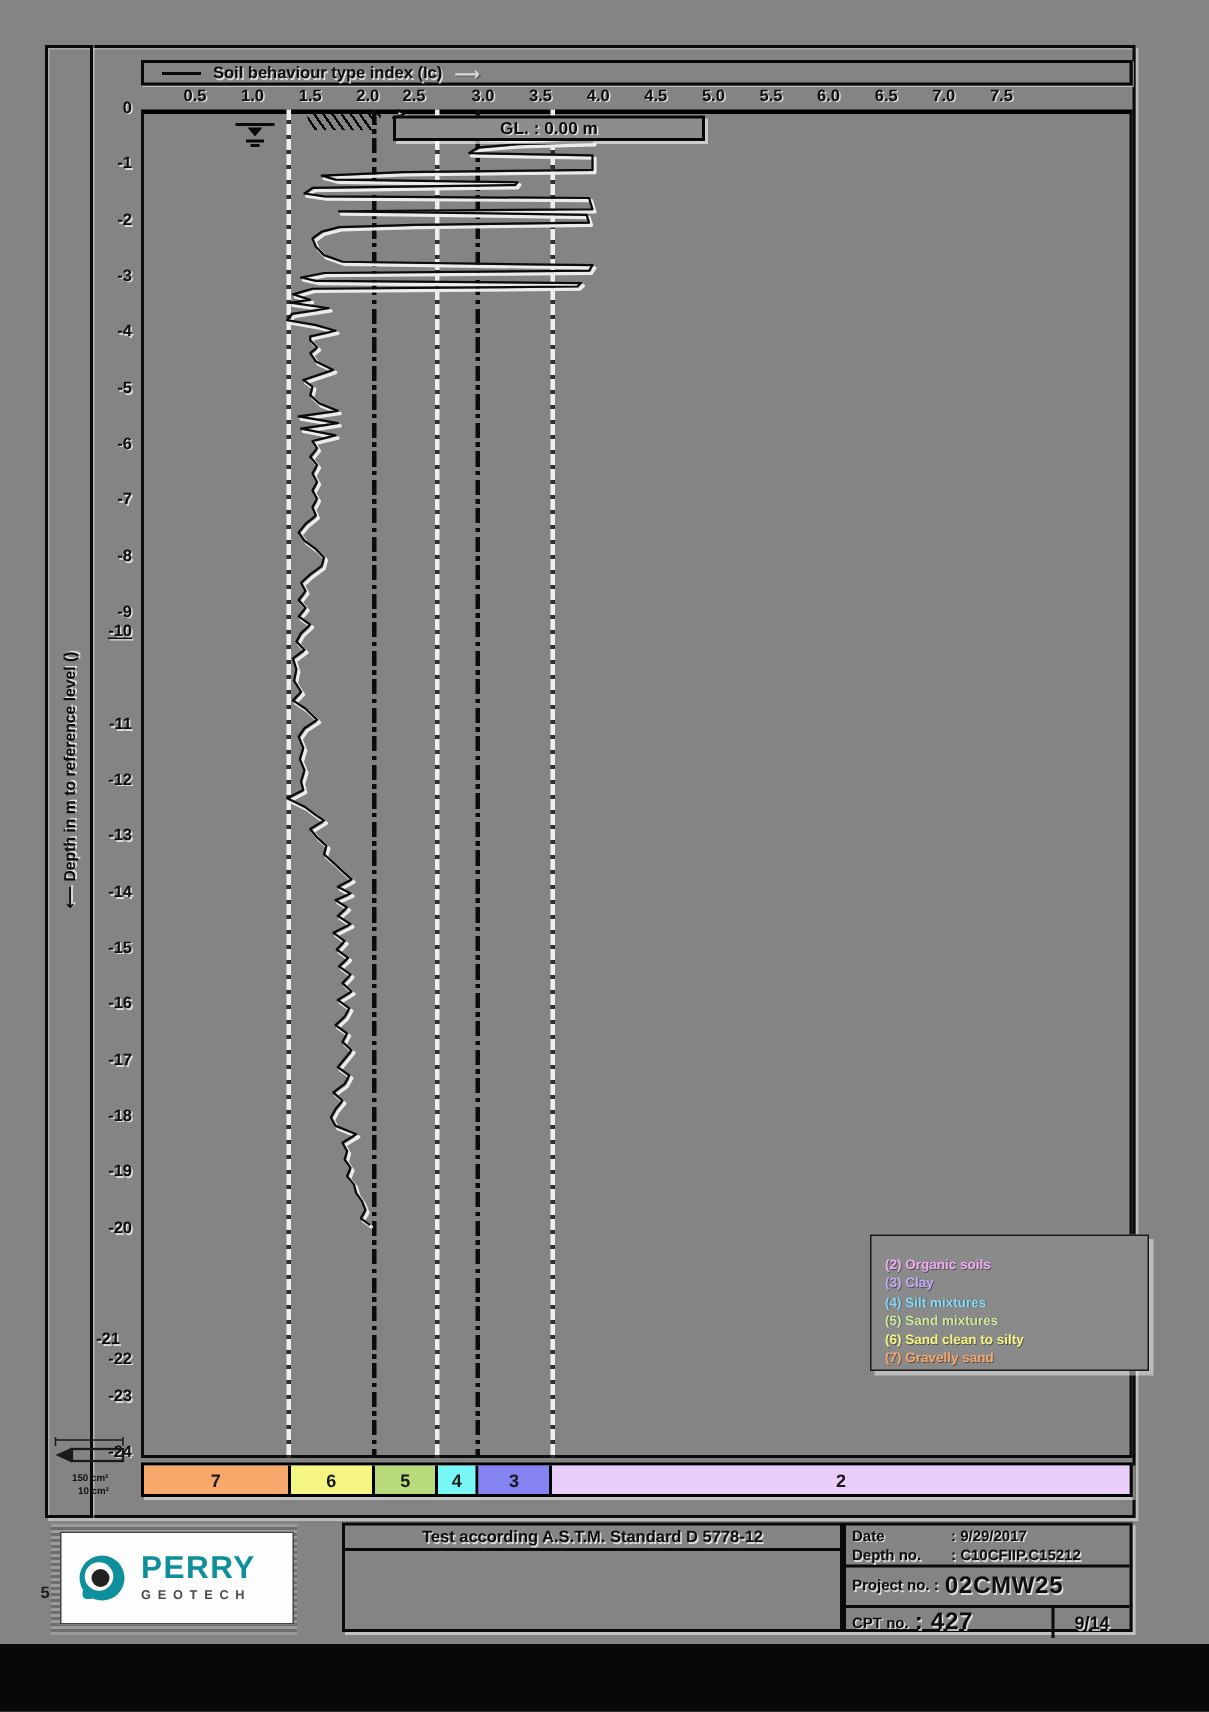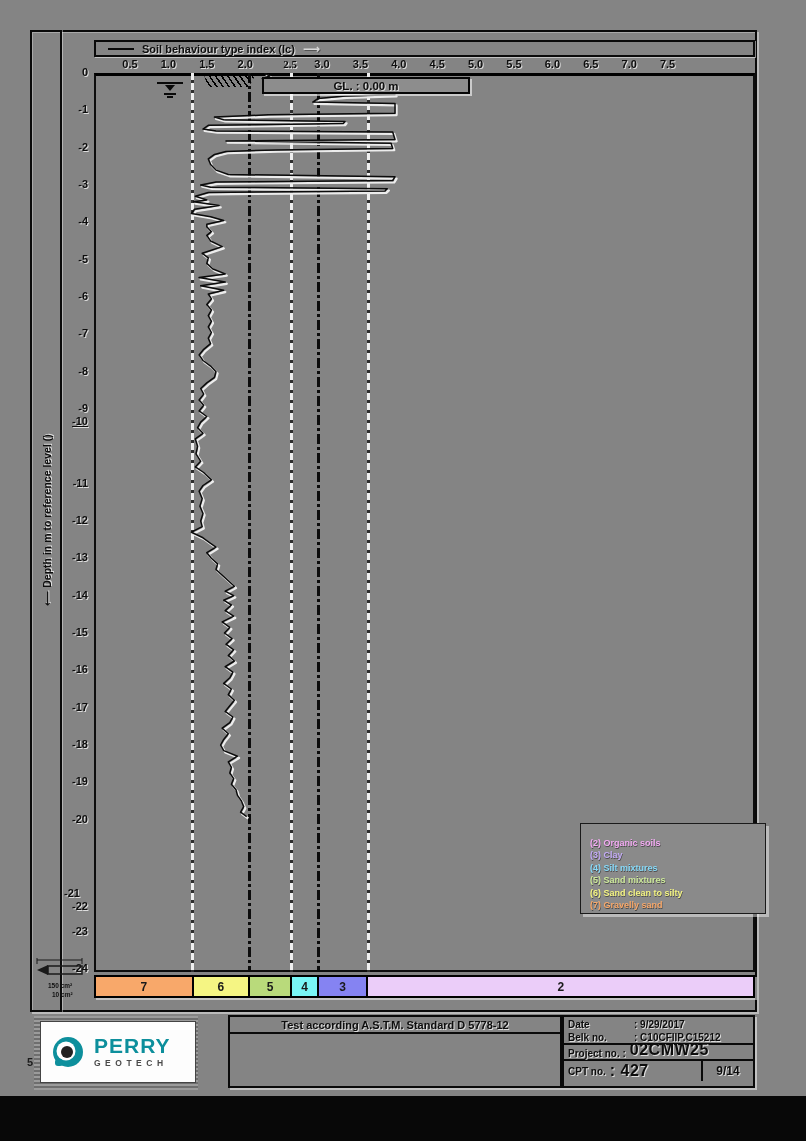--- a/index.html
+++ b/index.html
@@ -58,21 +58,21 @@
            box-shadow:2px 2px 0 rgba(255,255,255,.5);}
   .fcenter .trow{height:17px;border-bottom:2px solid #0a0a0a;display:flex;align-items:center;
            justify-content:center;font-size:11px;font-weight:bold;}
   .fcenter .prow{height:17.5px;display:flex;align-items:center;padding-left:6px;
            font-size:11px;font-weight:bold;}
   .fright{position:absolute;left:562px;top:1015px;width:193px;height:73px;border:2px solid #0a0a0a;
           box-shadow:2px 2px 0 rgba(255,255,255,.5);font-weight:bold;}
   .fright .grpA{height:28px;border-bottom:2px solid #0a0a0a;padding:1px 0 0 4px;}
   .fright .small-line{display:flex;font-size:10px;line-height:13px;}
   .fright .small-line .lab{width:66px;}
-  .fright .rowB{height:16px;border-bottom:2px solid #0a0a0a;display:flex;align-items:flex-end;padding-left:4px;font-size:10px;}
+  .fright .rowB{height:27px;border-bottom:2px solid #0a0a0a;display:flex;align-items:center;padding-left:4px;font-size:10px;}
   .fright .rowC{height:20px;display:flex;align-items:stretch;font-size:10px;}
   .fright .big{font-size:16px;letter-spacing:.5px;margin-left:4px;}
   .fright .cptlab{display:flex;align-items:center;padding-left:4px;flex:1;}
   .fright .pagecell{width:52px;border-left:2px solid #0a0a0a;display:flex;align-items:center;
           justify-content:center;font-size:12px;}
   .bottom-black{position:absolute;left:0;top:1096px;width:806px;height:45px;background:#080808;}
 </style>
 </head>
 <body>
 
@@ -85,21 +85,21 @@
     <div class="line-sample"></div>
     <div class="header-title emb">Soil behaviour type index (Ic)</div>
     <div class="header-arrow">⟶</div>
   </div>
 
   <div id="xticks">
       <span class="xtick emb" style="left: 116px;">0.5</span>
       <span class="xtick emb" style="left: 154.4px;">1.0</span>
       <span class="xtick emb" style="left: 192.8px;">1.5</span>
       <span class="xtick emb" style="left: 231.2px;">2.0</span>
-      <span class="xtick emb" style="left: 276px; font-family: Liberation Serif, serif;">2.5</span>
+      <span class="xtick emb" style="left: 262px;">2.5</span>
       <span class="xtick emb" style="left: 308px;">3.0</span>
       <span class="xtick emb" style="left: 346.4px;">3.5</span>
       <span class="xtick emb" style="left: 384.8px;">4.0</span>
       <span class="xtick emb" style="left: 423.2px;">4.5</span>
       <span class="xtick emb" style="left: 461.6px;">5.0</span>
       <span class="xtick emb" style="left: 500px;">5.5</span>
       <span class="xtick emb" style="left: 538.4px;">6.0</span>
       <span class="xtick emb" style="left: 576.8px;">6.5</span>
       <span class="xtick emb" style="left: 615.2px;">7.0</span>
       <span class="xtick emb" style="left: 653.6px;">7.5</span>
@@ -211,21 +211,21 @@
     <div class="trow emb">Test according A.S.T.M. Standard D 5778-12</div>
   </div>
 
   <div class="fright" id="fright">
       <div class="grpA">
         <div class="small-line emb">
           <span class="lab">Date</span>
           <span>: 9/29/2017</span>
         </div>
         <div class="small-line emb">
-          <span class="lab">Belk no.</span>
+          <span class="lab">Depth no.</span>
           <span>: C10CFIIP.C15212</span>
         </div>
       </div>
       <div class="rowB emb">
         <span>Project no. :</span>
         <span class="big">02CMW25</span>
       </div>
       <div class="rowC">
         <div class="cptlab emb">
           <span>CPT no.</span>

